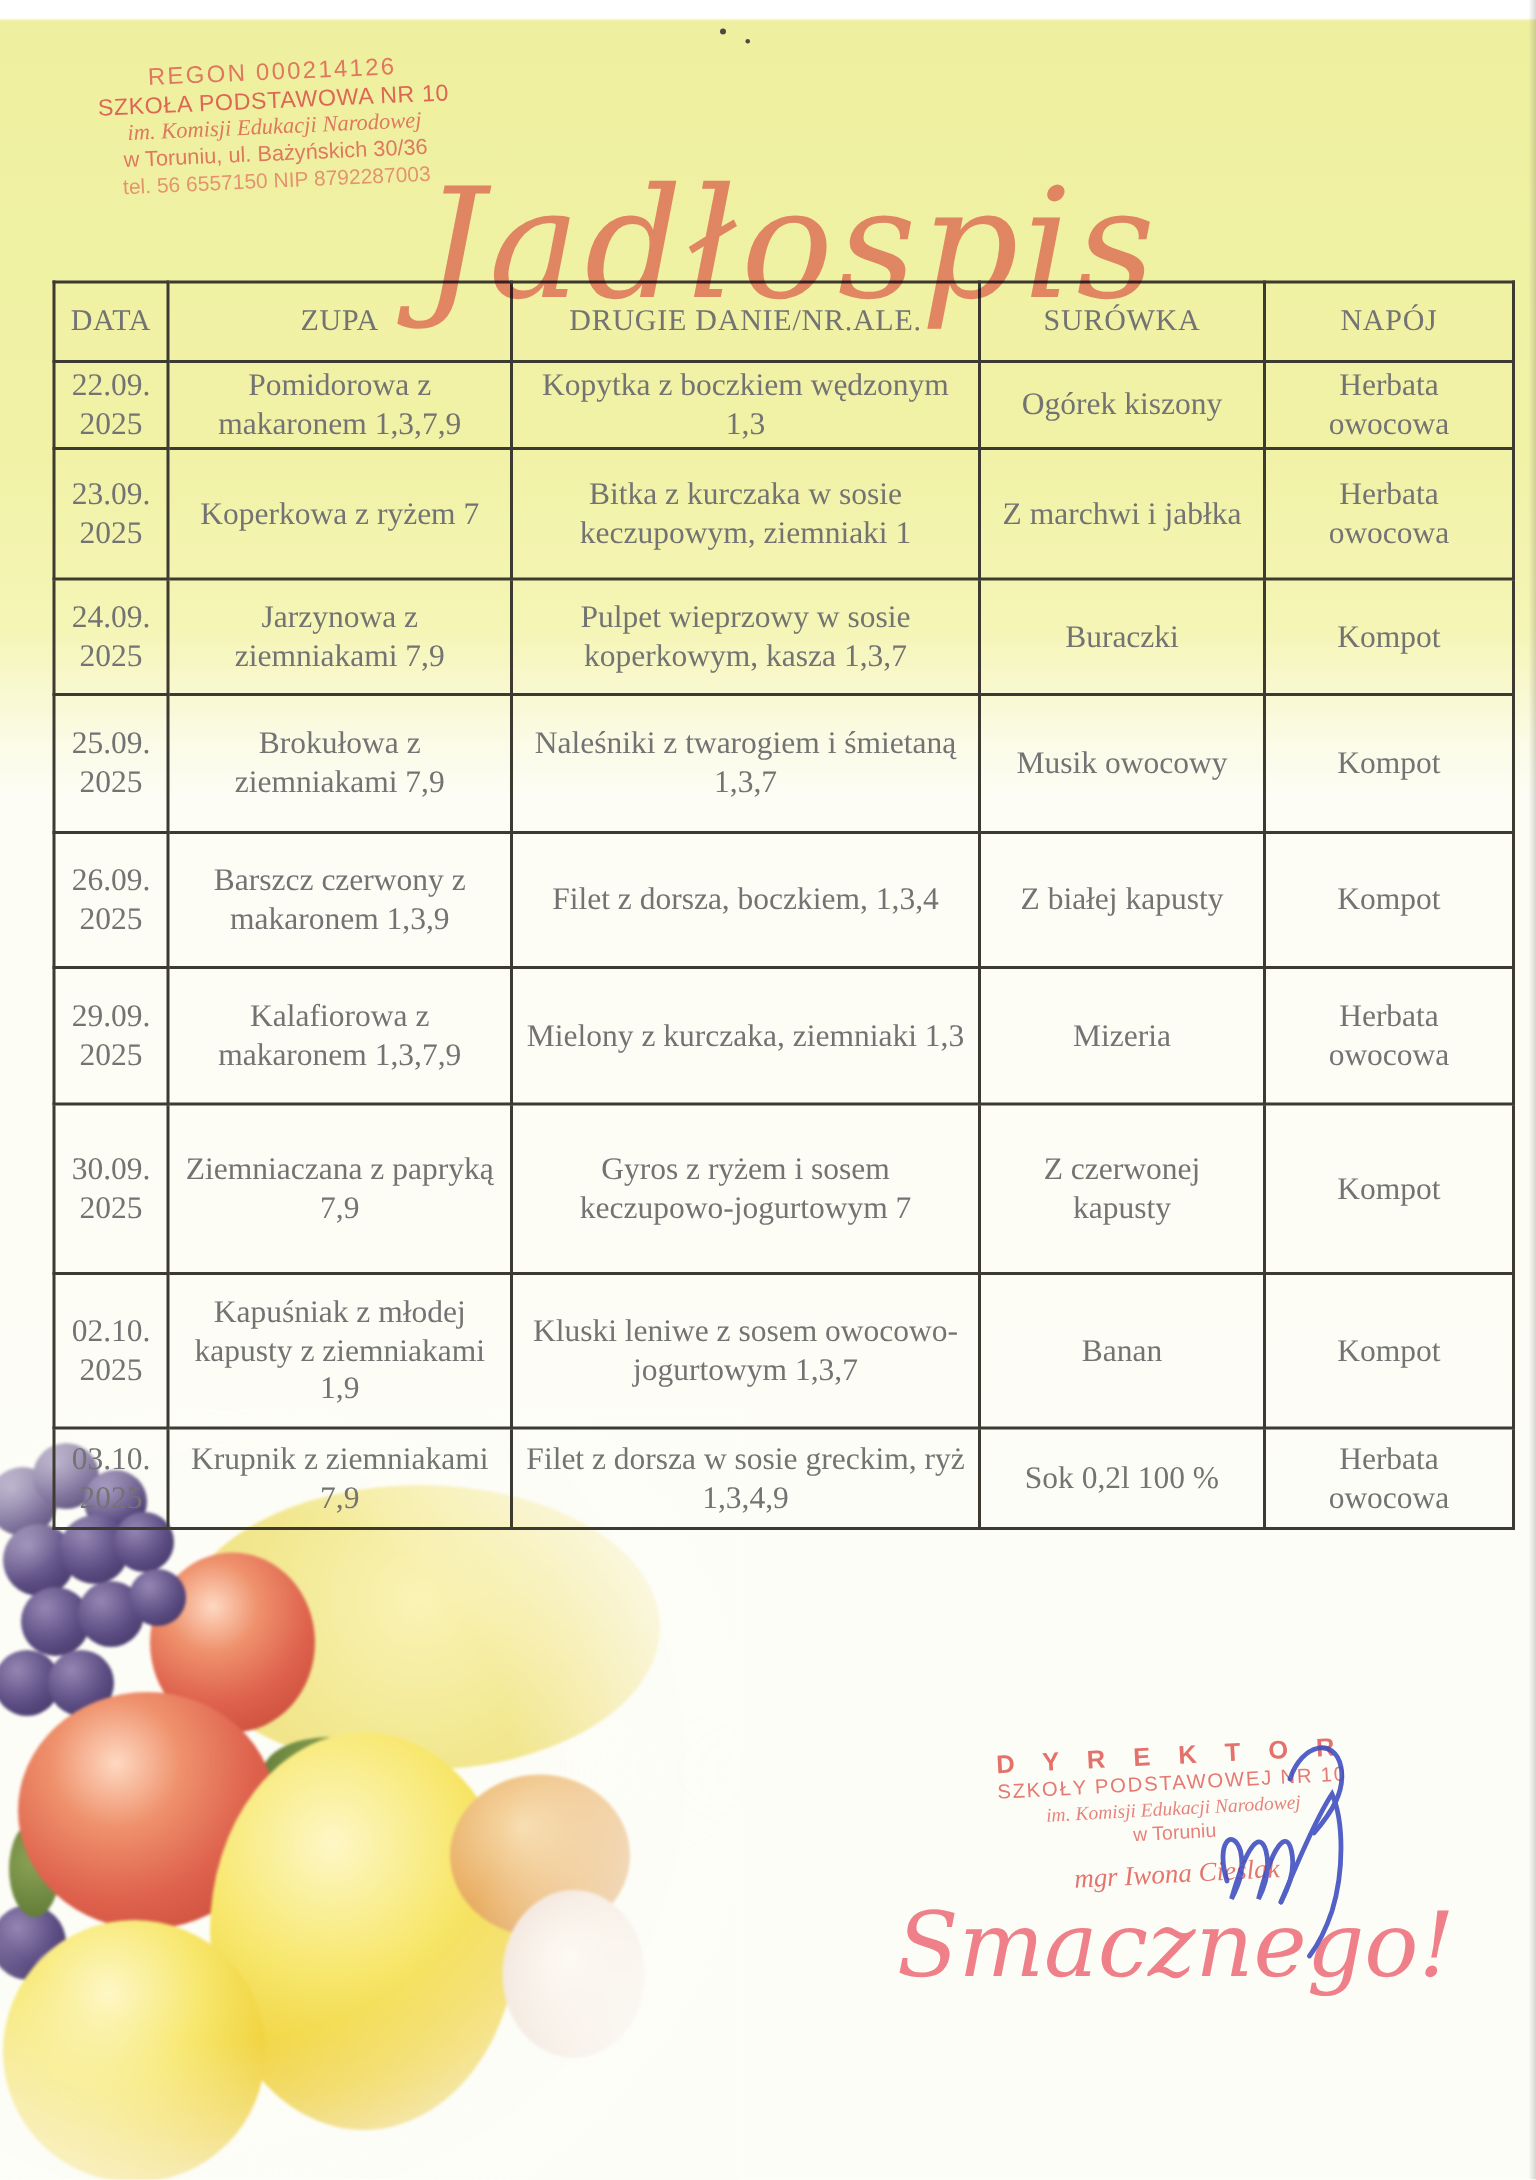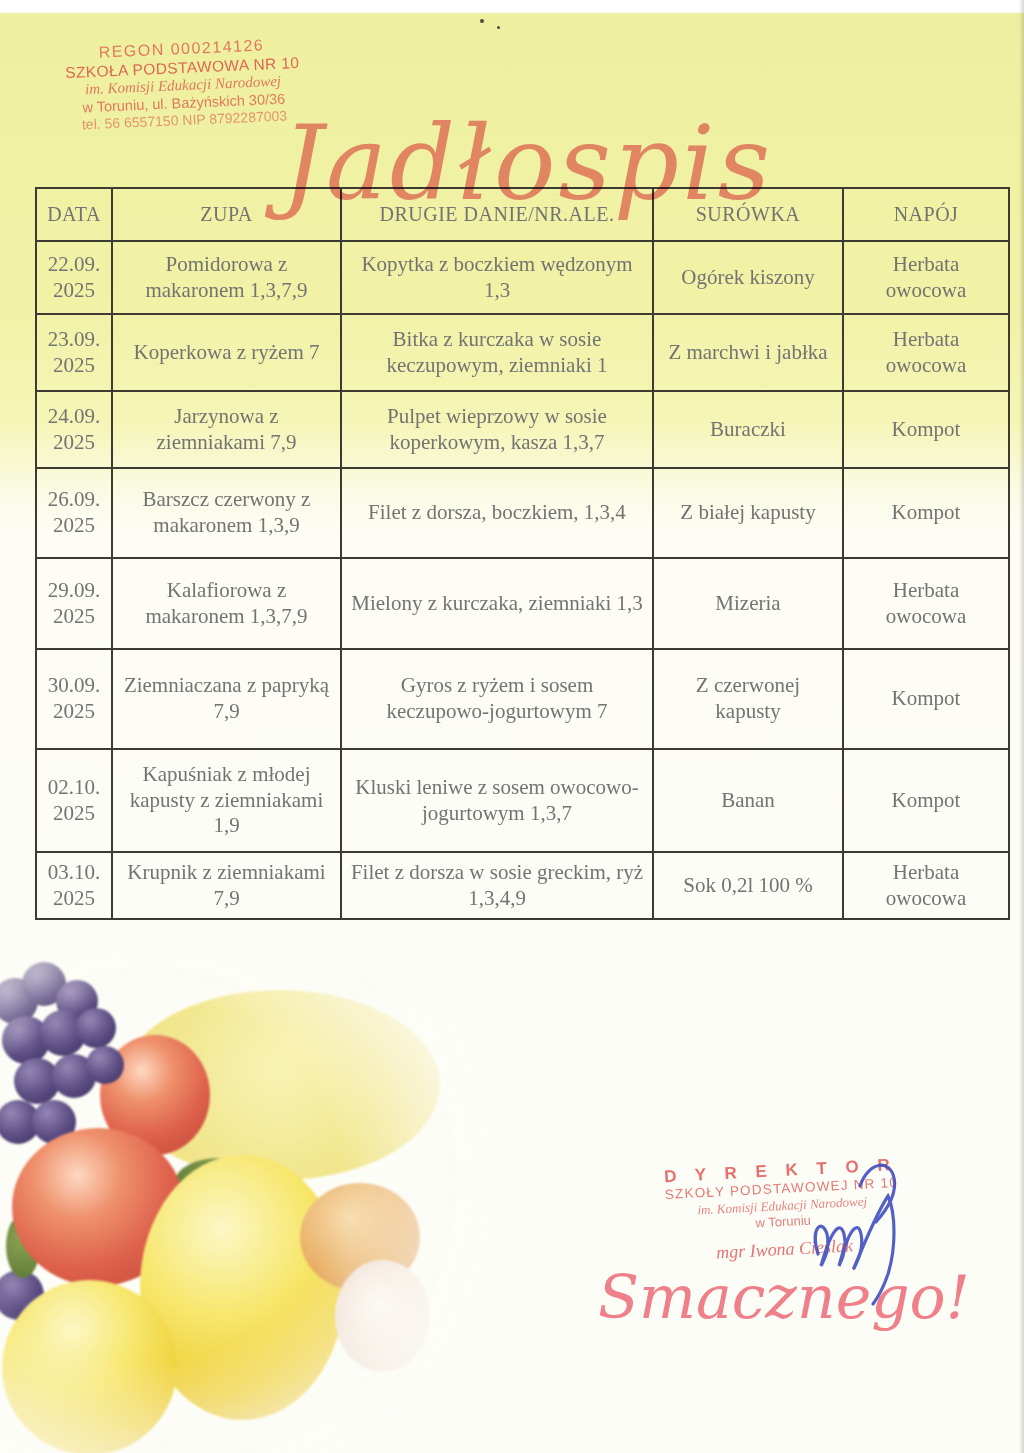--- a/index.html
+++ b/index.html
@@ -135,61 +135,69 @@
   <thead>
     <tr style="height:53px;">
       <th>DATA</th>
       <th>ZUPA</th>
       <th>DRUGIE DANIE/NR.ALE.</th>
       <th>SURÓWKA</th>
       <th>NAPÓJ</th>
     </tr>
   </thead>
   <tbody>
-    <tr style="height:73px;">
+    <tr style="height:58px;">
       <td class="date">22.09.
 2025</td>
       <td>Pomidorowa z makaronem 1,3,7,9</td>
       <td>Kopytka z boczkiem wędzonym 1,3</td>
       <td>Ogórek kiszony</td>
       <td>Herbata owocowa</td>
     </tr>
-    <tr style="height:77px;">
+    <tr style="height:87px;">
       <td class="date">23.09.
 2025</td>
       <td>Koperkowa z ryżem 7</td>
       <td>Bitka z kurczaka w sosie keczupowym, ziemniaki 1</td>
       <td>Z marchwi i jabłka</td>
       <td>Herbata owocowa</td>
     </tr>
     <tr style="height:77px;">
       <td class="date">24.09.
 2025</td>
       <td>Jarzynowa z ziemniakami 7,9</td>
       <td>Pulpet wieprzowy w sosie koperkowym, kasza 1,3,7</td>
       <td>Buraczki</td>
       <td>Kompot</td>
     </tr>
+    <tr style="height:92px;">
+      <td class="date">25.09.
+2025</td>
+      <td>Brokułowa z ziemniakami 7,9</td>
+      <td>Naleśniki z twarogiem i śmietaną 1,3,7</td>
+      <td>Musik owocowy</td>
+      <td>Kompot</td>
+    </tr>
     <tr style="height:90px;">
       <td class="date">26.09.
 2025</td>
       <td>Barszcz czerwony z makaronem 1,3,9</td>
       <td>Filet z dorsza, boczkiem, 1,3,4</td>
       <td>Z białej kapusty</td>
       <td>Kompot</td>
     </tr>
     <tr style="height:91px;">
       <td class="date">29.09.
 2025</td>
       <td>Kalafiorowa z makaronem 1,3,7,9</td>
       <td>Mielony z kurczaka, ziemniaki 1,3</td>
       <td>Mizeria</td>
       <td>Herbata owocowa</td>
     </tr>
-    <tr style="height:100px;">
+    <tr style="height:113px;">
       <td class="date">30.09.
 2025</td>
       <td>Ziemniaczana z papryką 7,9</td>
       <td>Gyros z ryżem i sosem keczupowo-jogurtowym 7</td>
       <td>Z czerwonej kapusty</td>
       <td>Kompot</td>
     </tr>
     <tr style="height:103px;">
       <td class="date">02.10.
 2025</td>

